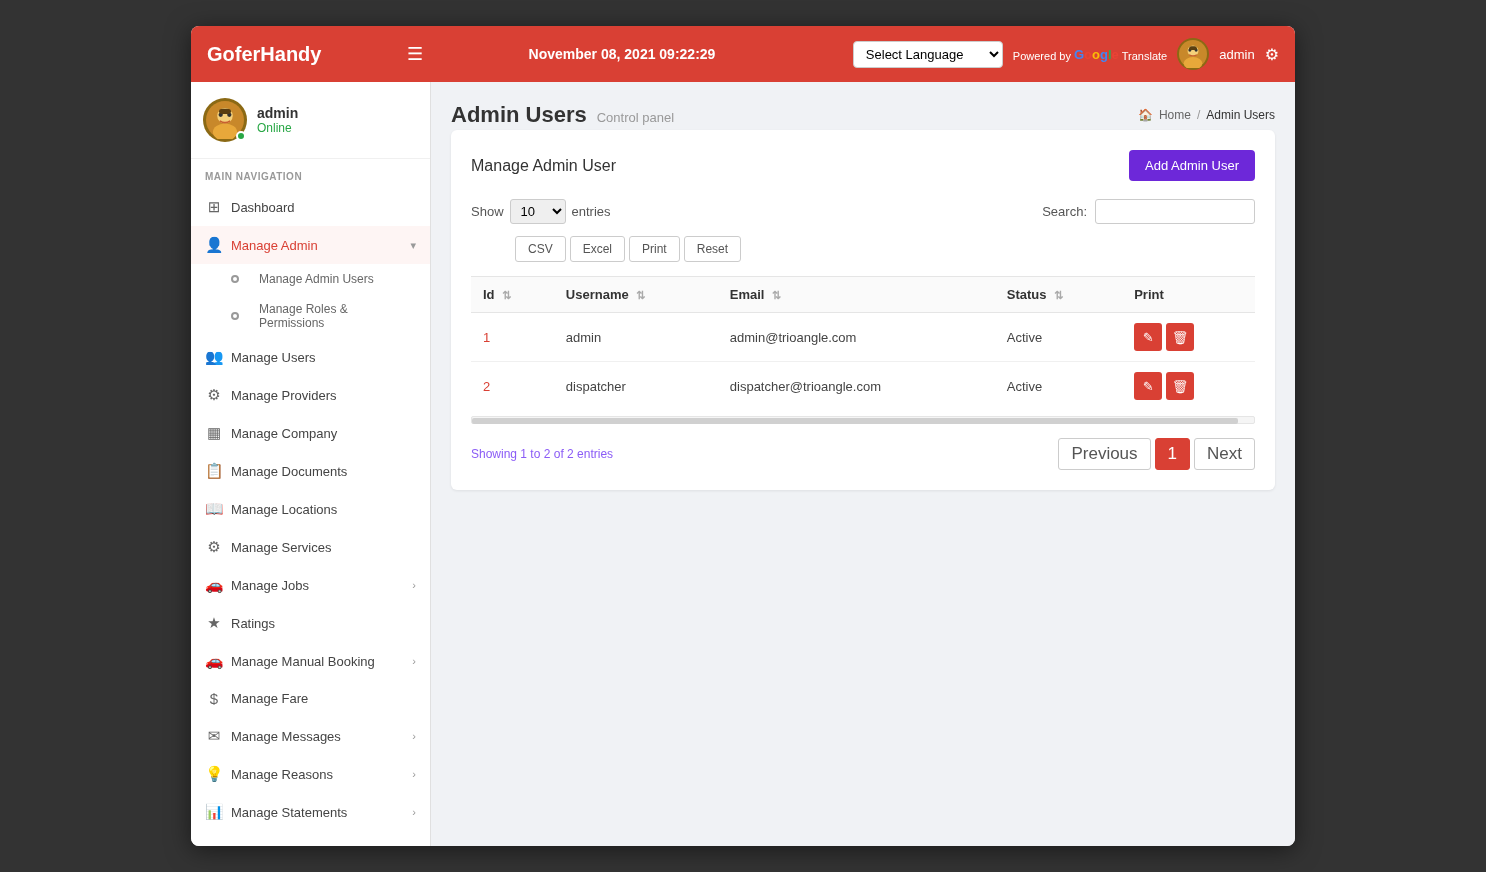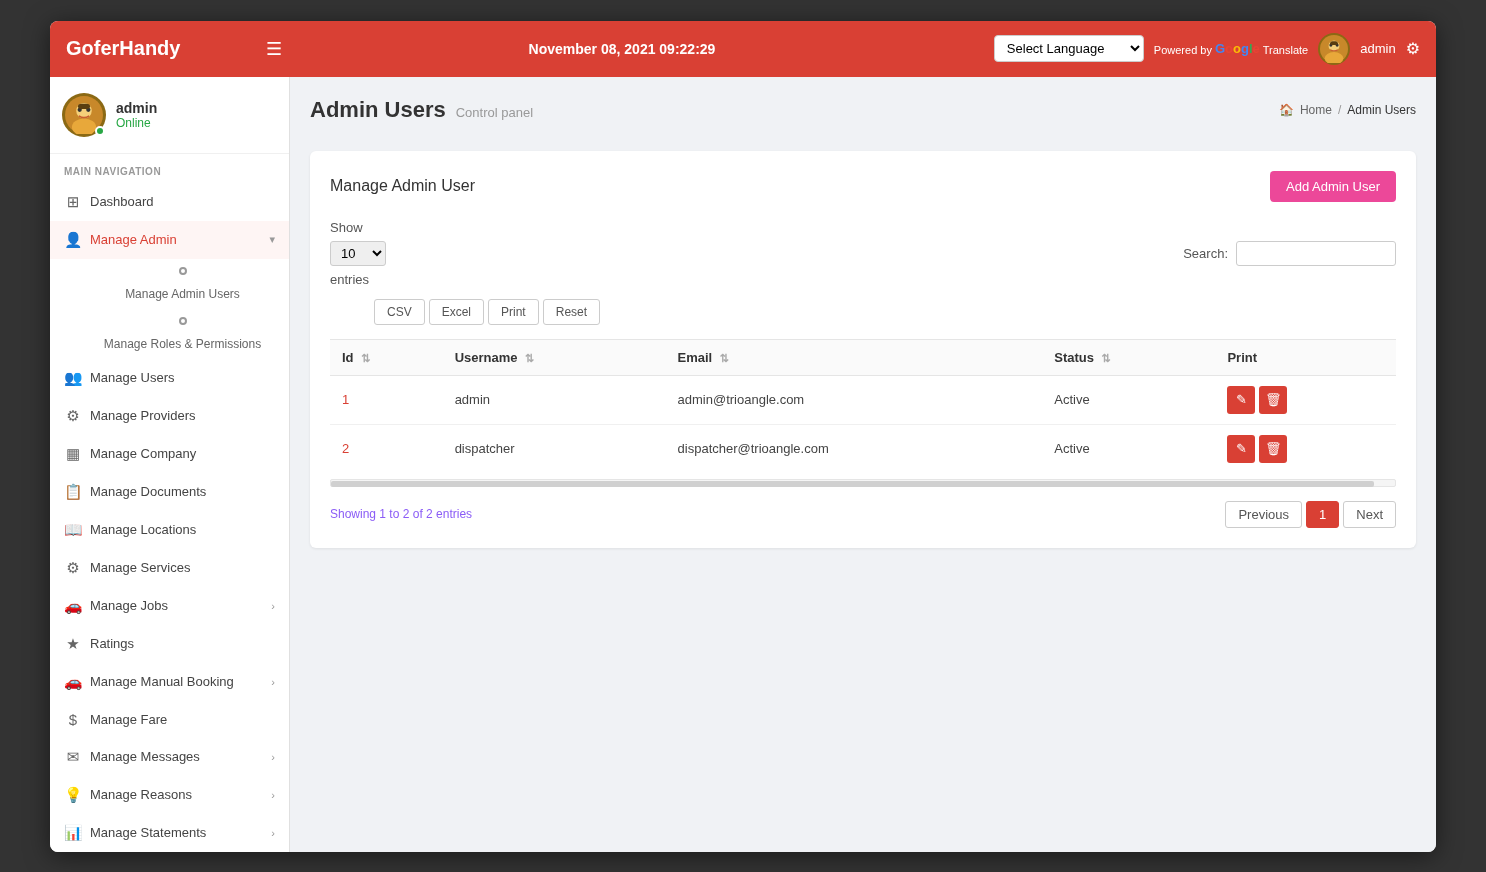--- a/index.html
+++ b/index.html
@@ -6,21 +6,21 @@
     body {
       background: #333;
       display: flex;
       align-items: center;
       justify-content: center;
       min-height: 100vh;
       font-family: 'Segoe UI', Arial, sans-serif;
       font-size: 13px;
     }
     .window {
-      width: 1386px;
+      width: 1104px;
       min-height: 820px;
       background: #f0f0f0;
       border-radius: 8px;
       overflow: hidden;
       box-shadow: 0 4px 24px rgba(0,0,0,0.5);
       display: flex;
       flex-direction: column;
     }
     
     .header {
@@ -175,37 +175,36 @@
     .nav-item .nav-icon { font-size: 15px; color: #666; width: 18px; text-align: center; }
     .nav-item.active .nav-icon { color: #d94034; }
     .nav-item .chevron { margin-left: auto; font-size: 11px; color: #999; }
     .sub-nav-item {
       display: flex;
       align-items: center;
       padding: 8px 14px 8px 40px;
       cursor: pointer;
       color: #666;
       font-size: 12px;
-      gap: 12px;
-      flex-direction: column;
+      gap: 20px;
     }
     .sub-nav-item .circle { width: 8px; height: 8px; border-radius: 50%; border: 2px solid #999; flex-shrink: 0; }
     
     .content {
       flex: 1;
       overflow-y: auto;
       background: #f0f2f5;
       padding: 20px;
     }
     
     .page-header {
       display: flex;
       align-items: center;
       justify-content: space-between;
-      margin-bottom: 28px;
+      margin-bottom: 2px;
     }
     .page-title-area {
       display: flex;
       align-items: baseline;
       gap: 10px;
     }
     .page-title {
       font-size: 22px;
       font-weight: 600;
       color: #333;
@@ -236,42 +235,42 @@
       align-items: center;
       justify-content: space-between;
       margin-bottom: 18px;
     }
     .card-title {
       font-size: 16px;
       font-weight: 400;
       color: #333;
     }
     .btn-add {
-      background: #ec4899;
+      background: #6d28d9;
       color: white;
       border: none;
       padding: 8px 16px;
       border-radius: 4px;
       cursor: pointer;
       font-size: 13px;
       font-weight: 500;
     }
     
     .table-controls-top {
       display: flex;
       align-items: center;
       justify-content: space-between;
       margin-bottom: 12px;
     }
     .show-entries {
       display: flex;
+      align-items: center;
       gap: 6px;
       color: #555;
       font-size: 13px;
-      flex-direction: column;
     }
     .entries-select {
       padding: 3px 6px;
       border: 1px solid #ccc;
       border-radius: 3px;
       font-size: 13px;
     }
     .search-area {
       display: flex;
       align-items: center;
@@ -372,21 +371,21 @@
       display: flex;
       align-items: center;
       gap: 4px;
     }
     .btn-page {
       padding: 5px 12px;
       border: 1px solid #ccc;
       background: white;
       border-radius: 3px;
       cursor: pointer;
-      font-size: 13px;
+      font-size: 17px;
       color: #555;
     }
     .btn-page.active {
       background: #d94034;
       color: white;
       border-color: #d94034;
     }
   </style>
 </head>
 <body>

